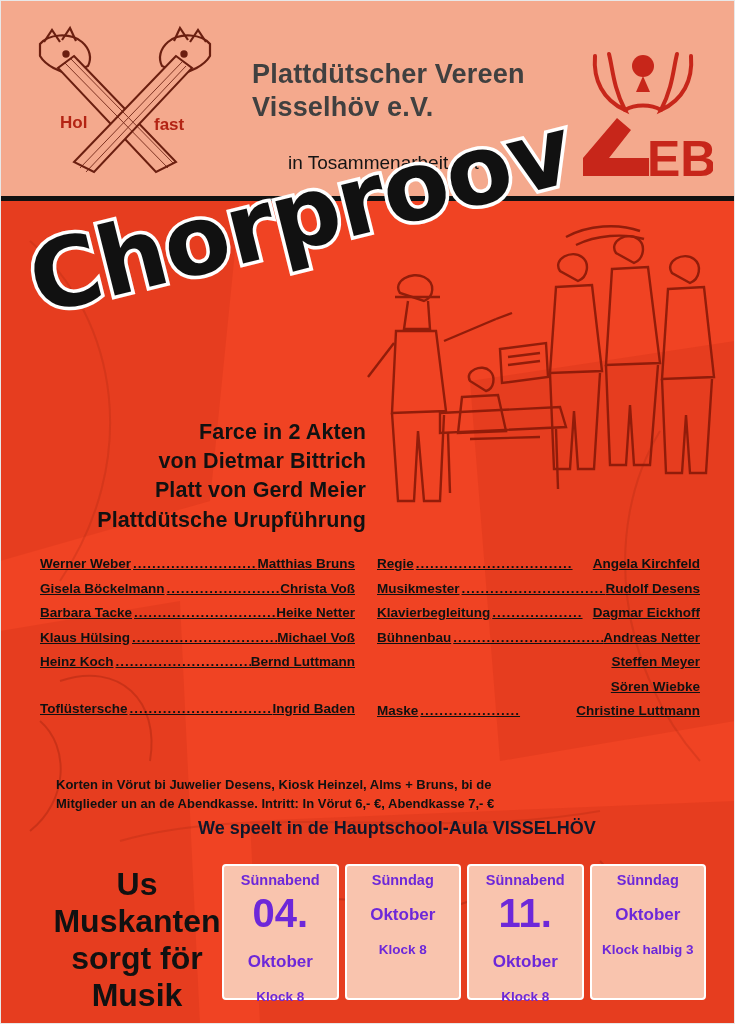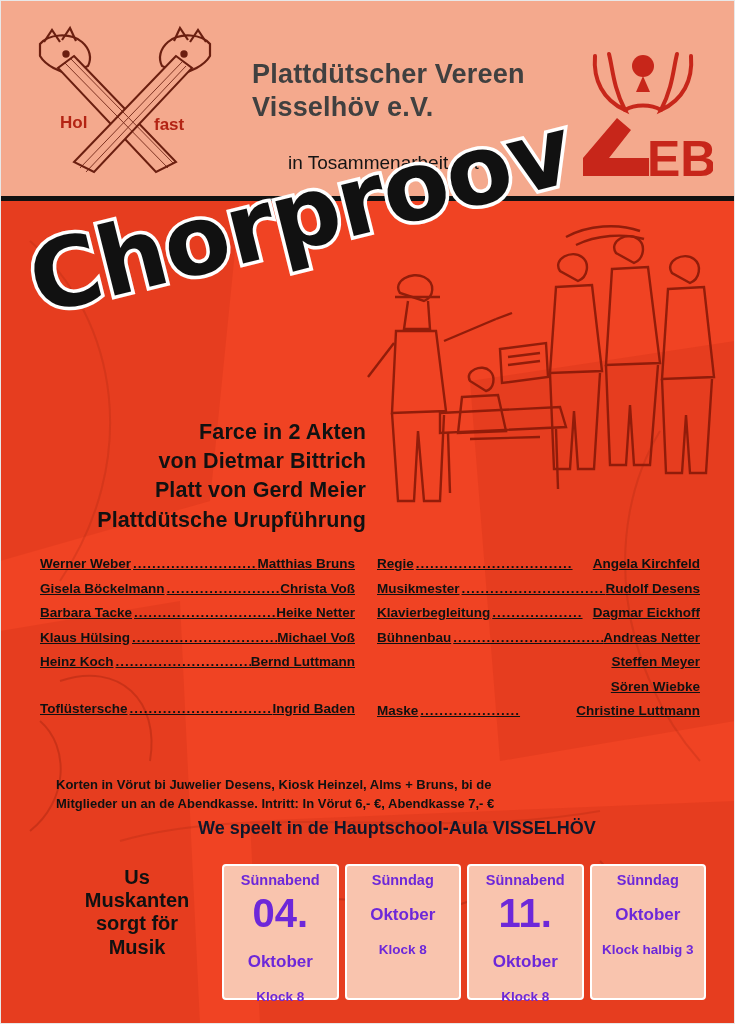--- a/index.html
+++ b/index.html
@@ -168,21 +168,21 @@
   }
 
   
   .musikanten {
     position: absolute;
     left: 52px; top: 866px;
     width: 170px;
     text-align: center;
     color: #111111;
     font-weight: bold;
-    font-size: 20px;
+    font-size: 32px;
     line-height: 1.16;
   }
 
   .dates {
     position: absolute;
     left: 222px; top: 864px;
     width: 484px;
     height: 136px;
     display: flex;
     gap: 6px;

